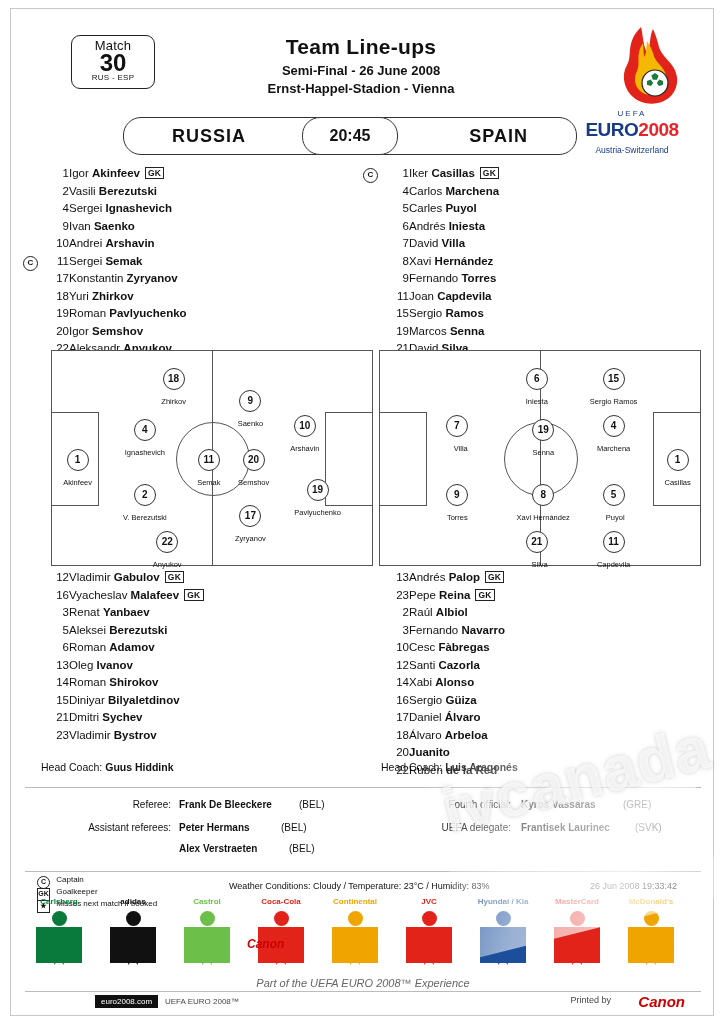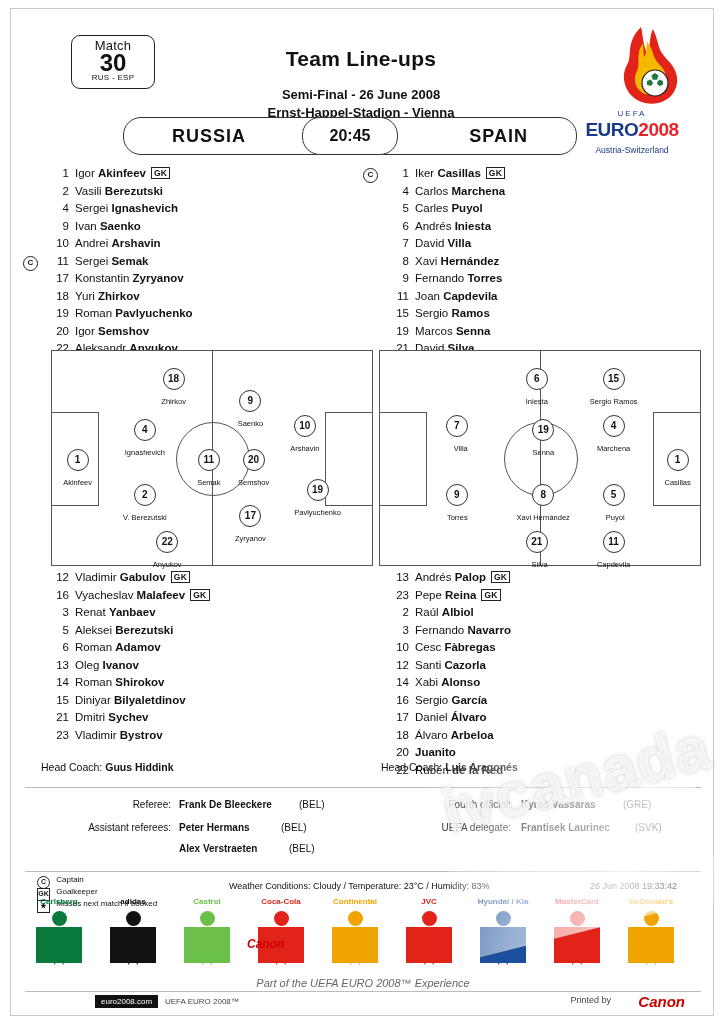--- a/index.html
+++ b/index.html
@@ -24,21 +24,21 @@
     position:absolute;left:60px;top:26px;width:82px;height:52px;
     border:1px solid #222;border-radius:9px;
     text-align:center;background:#fff;
   }
   .match-badge .m1{font-size:13px;margin-top:2px;letter-spacing:.2px;}
   .match-badge .m2{font-size:24px;font-weight:bold;line-height:20px;}
   .match-badge .m3{font-size:8px;letter-spacing:.3px;}
   .title{
     position:absolute;left:160px;top:22px;width:380px;text-align:center;
   }
-  .title h1{font-size:21px;margin:16px;font-weight:bold;letter-spacing:.3px;}
+  .title h1{font-size:21px;margin:4px;font-weight:bold;letter-spacing:.3px;}
   .title .sub1{font-size:13px;margin-top:4px;font-weight:bold;}
   .title .sub2{font-size:13px;margin-top:3px;font-weight:bold;}
   
   .logo{position:absolute;right:14px;top:14px;width:140px;height:140px;}
   .flame{position:absolute;left:52px;top:2px;}
   .logo .euro{
     position:absolute;left:10px;top:96px;width:126px;text-align:center;
     font-size:19px;font-weight:bold;color:#183a8c;letter-spacing:-.5px;
   }
   .logo .euro span.y{color:#e8232a;font-weight:bold;}
@@ -62,21 +62,21 @@
   
   .col{position:absolute;top:158px;width:330px;}
   .col.left{left:14px;}
   .col.right{left:354px;}
   .plrow{height:17.5px;font-size:11.5px;white-space:nowrap;position:relative;}
   .plrow .cap{
     position:absolute;left:-2px;top:1px;width:13px;height:13px;border:1px solid #222;border-radius:50%;
     font-size:8px;line-height:12px;text-align:center;font-weight:bold;
   }
   .plrow .num{display:inline-block;width:30px;text-align:right;margin-left:14px;}
-  .plrow .fn{display:inline-block;margin-left:6px;}
+  .plrow .fn{display:inline-block;margin-left:0;}
   .plrow .ln{font-weight:bold;}
   .gk{
     display:inline-block;border:1px solid #222;font-size:8.5px;font-weight:bold;
     padding:0 2px;margin-left:5px;position:relative;top:-1px;letter-spacing:.3px;
   }
   
   .pitch{
     position:absolute;top:341px;width:320px;height:214px;
     border:1px solid #555;background:#fff;
   }
@@ -269,21 +269,21 @@
       <div class="plrow"><span class="num">23</span><span class="fn">Vladimir <span class="ln">Bystrov</span></span></div>
     </div>
   <div class="subs right" id="away-subs">
       <div class="plrow"><span class="num">13</span><span class="fn">Andrés <span class="ln">Palop</span></span><span class="gk">GK</span></div>
       <div class="plrow"><span class="num">23</span><span class="fn">Pepe <span class="ln">Reina</span></span><span class="gk">GK</span></div>
       <div class="plrow"><span class="num">2</span><span class="fn">Raúl <span class="ln">Albiol</span></span></div>
       <div class="plrow"><span class="num">3</span><span class="fn">Fernando <span class="ln">Navarro</span></span></div>
       <div class="plrow"><span class="num">10</span><span class="fn">Cesc <span class="ln">Fàbregas</span></span></div>
       <div class="plrow"><span class="num">12</span><span class="fn">Santi <span class="ln">Cazorla</span></span></div>
       <div class="plrow"><span class="num">14</span><span class="fn">Xabi <span class="ln">Alonso</span></span></div>
-      <div class="plrow"><span class="num">16</span><span class="fn">Sergio <span class="ln">García</span></span></div>
+      <div class="plrow"><span class="num">16</span><span class="fn">Sergio <span class="ln">Güiza</span></span></div>
       <div class="plrow"><span class="num">17</span><span class="fn">Daniel <span class="ln">Álvaro</span></span></div>
       <div class="plrow"><span class="num">18</span><span class="fn">Álvaro <span class="ln">Arbeloa</span></span></div>
       <div class="plrow"><span class="num">20</span><span class="fn"><span class="ln">Juanito</span></span></div>
       <div class="plrow"><span class="num">22</span><span class="fn">Rubén <span class="ln">de la Red</span></span></div>
     </div>
 
   <div class="coach left">
     <span>Head Coach:</span>
     <b>Guus Hiddink</b>
   </div>

